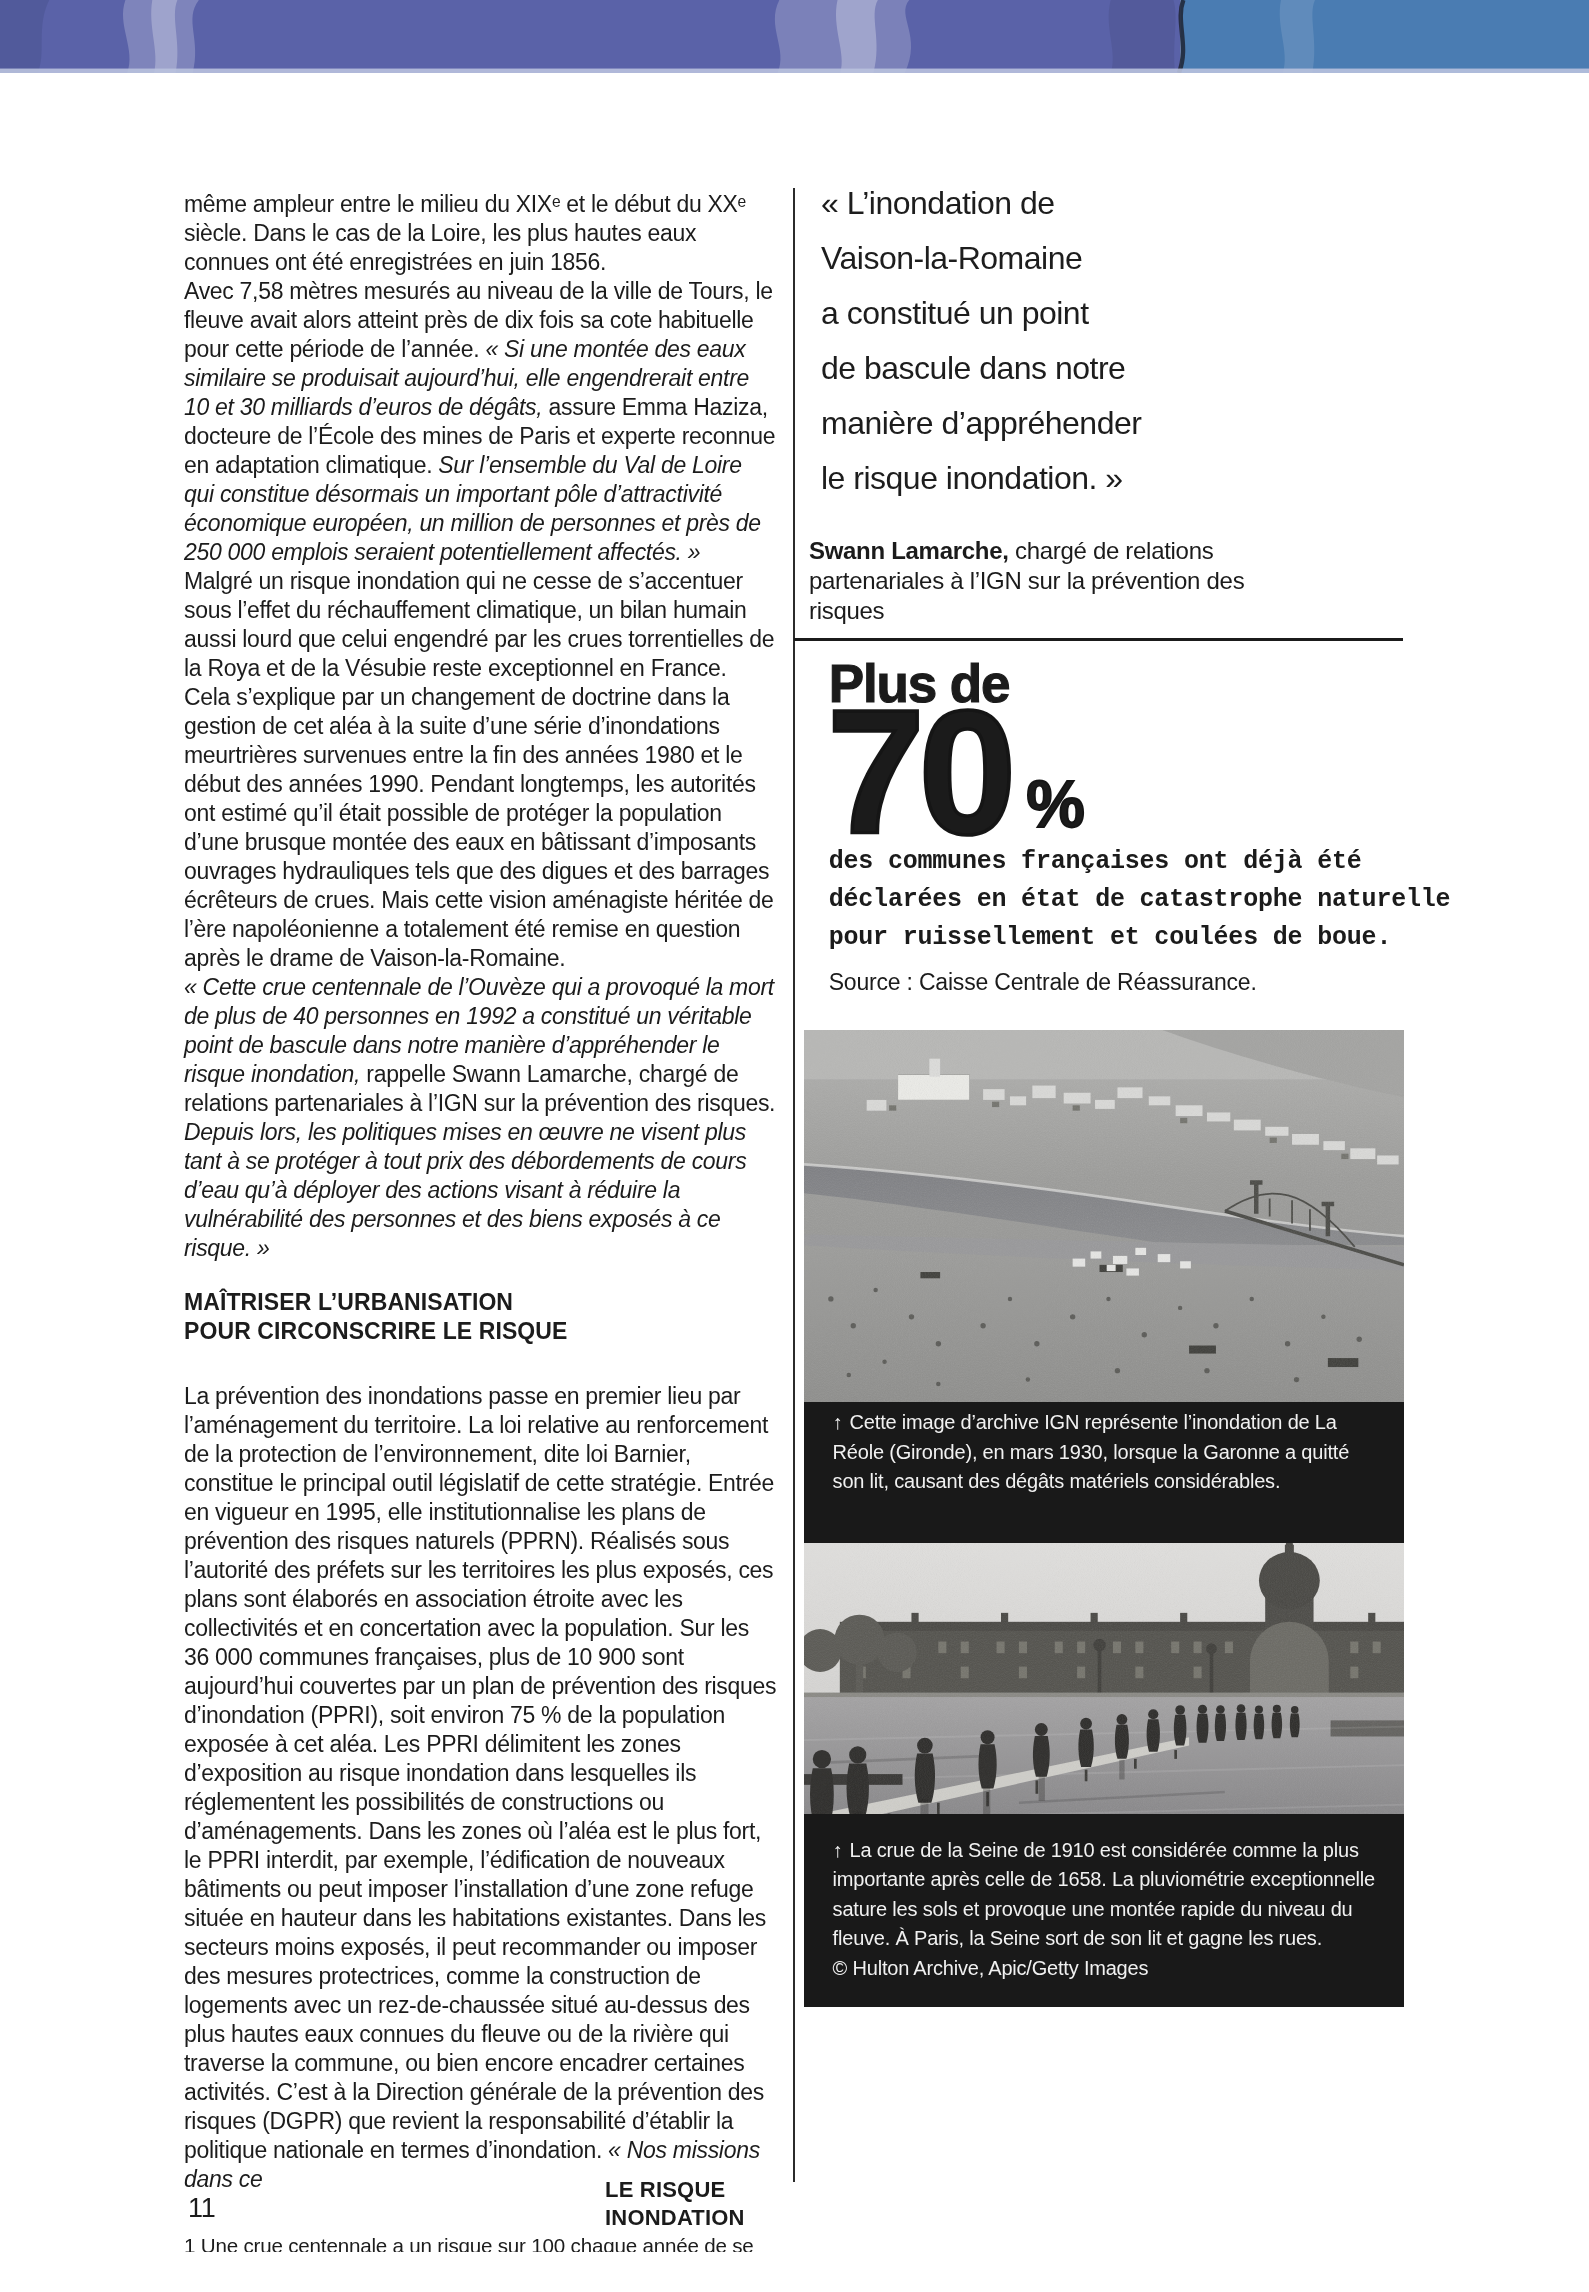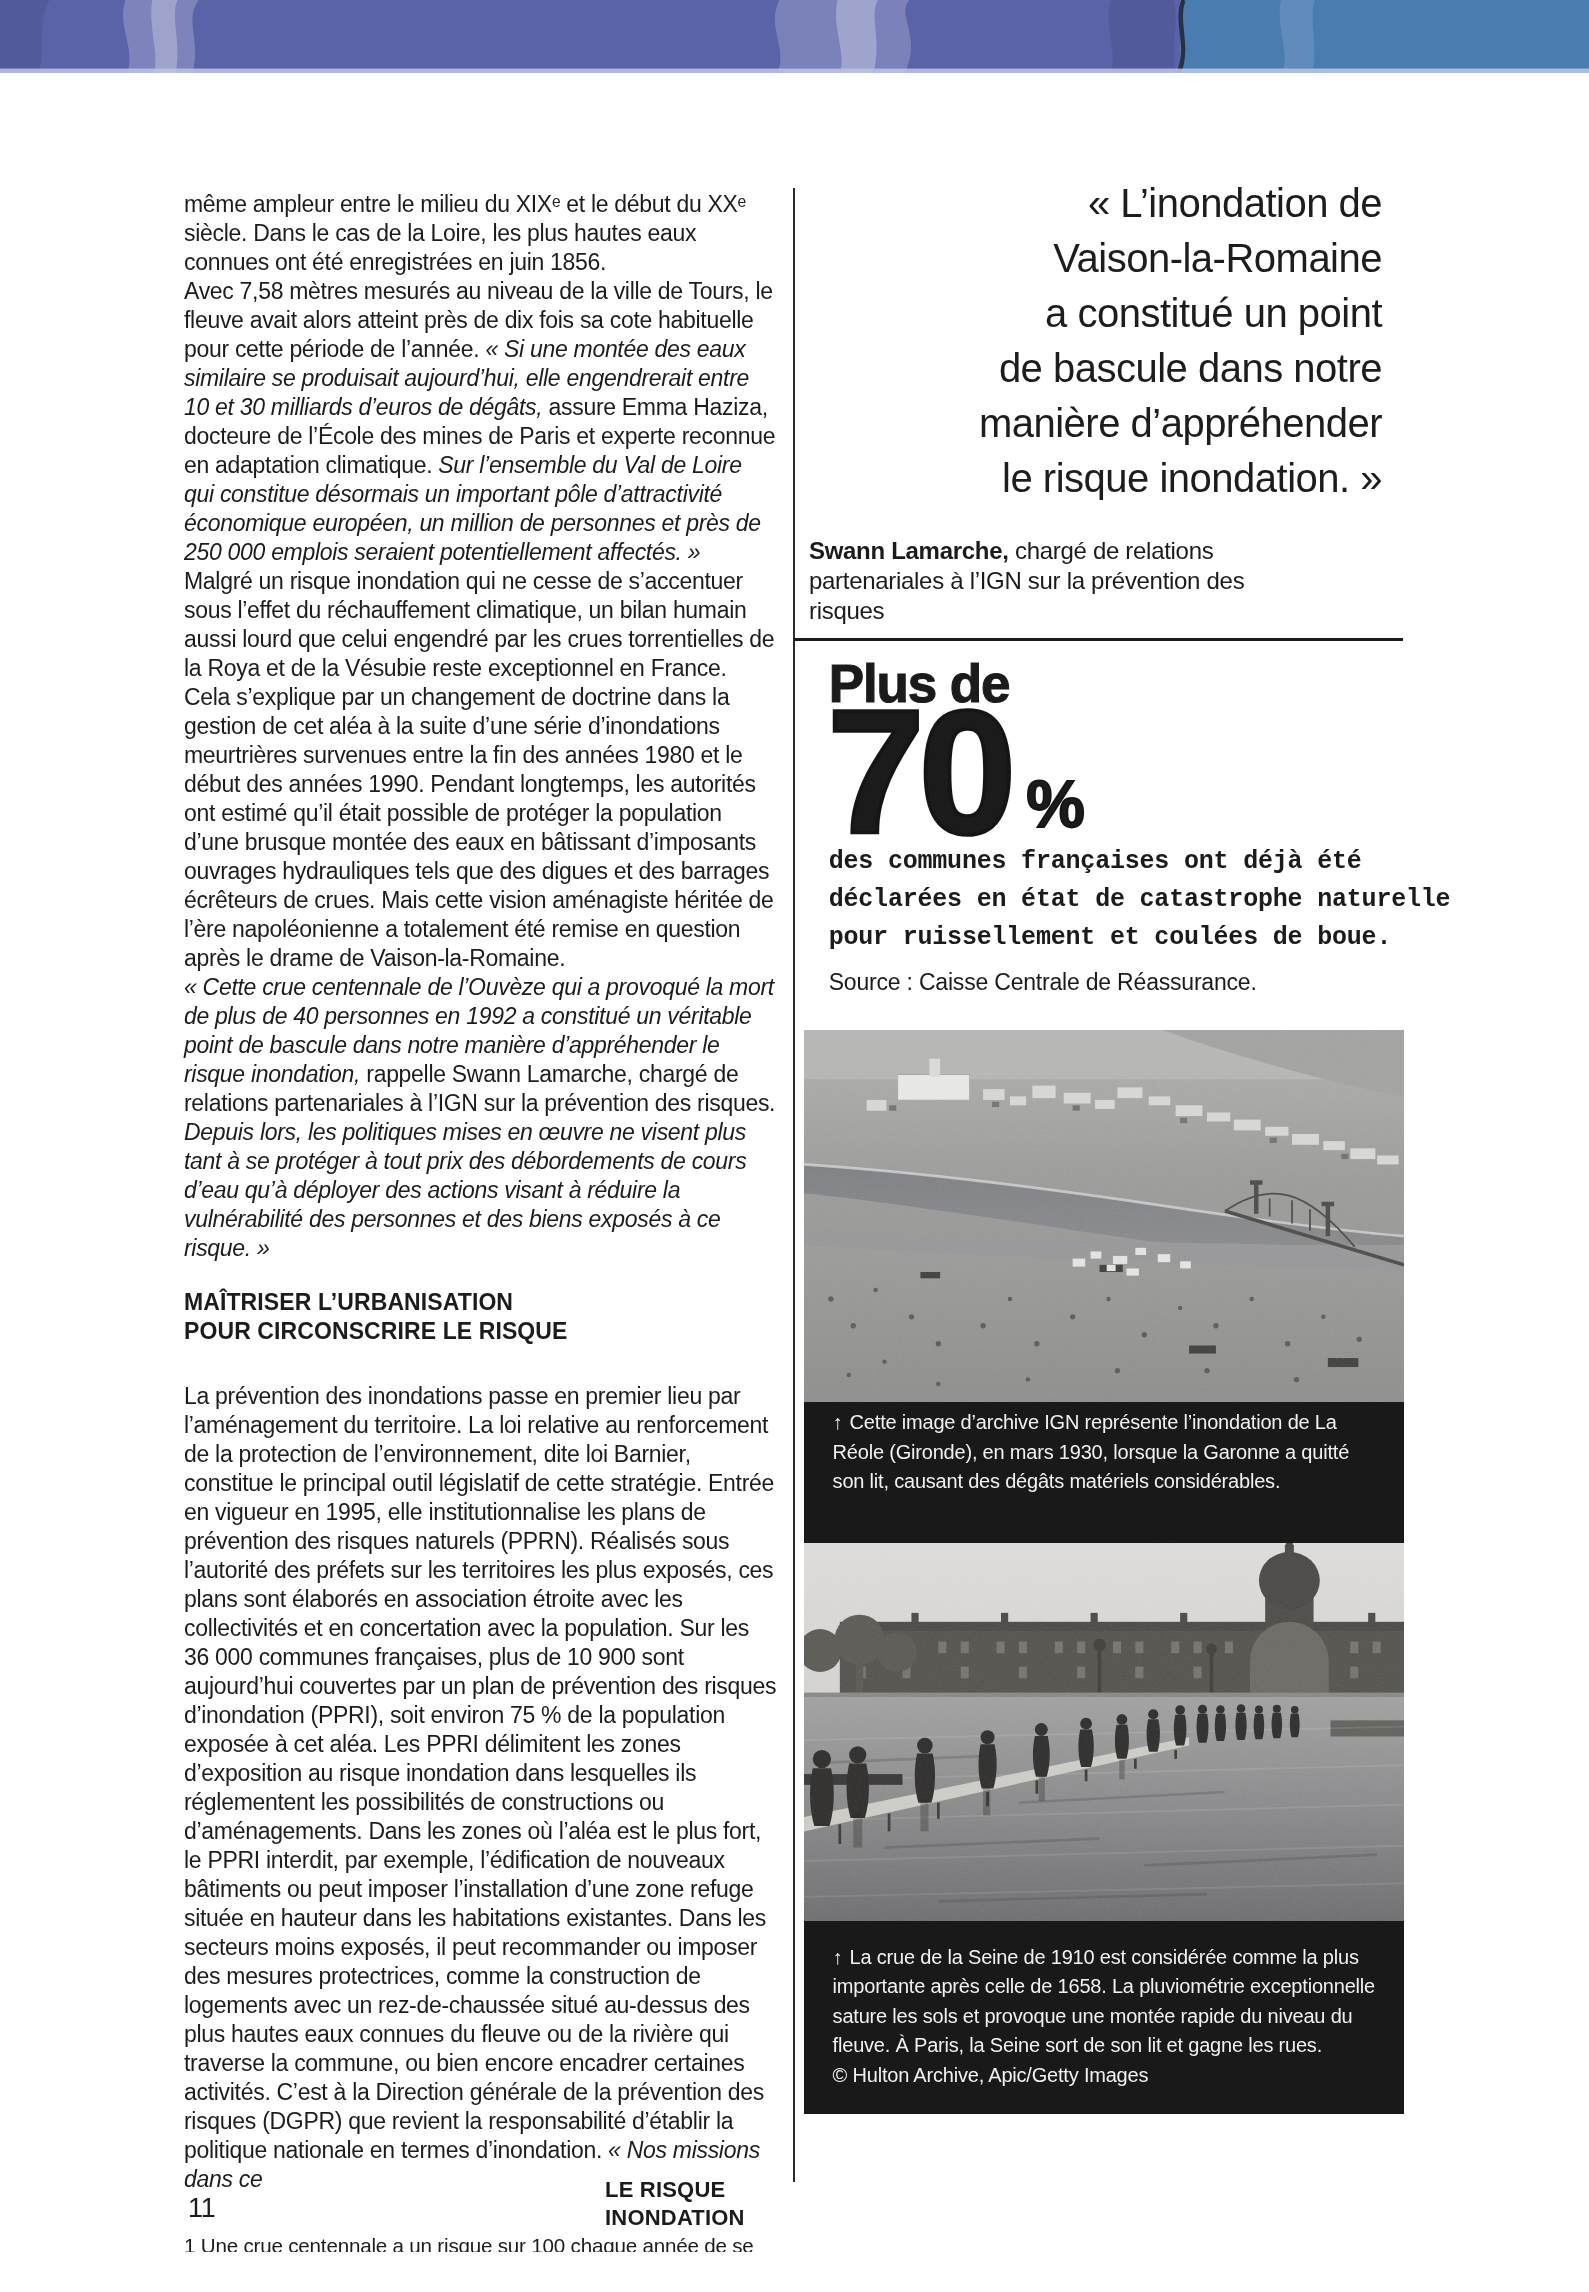--- a/index.html
+++ b/index.html
@@ -14,22 +14,22 @@
   .left-col{position:absolute;left:184px;top:190px;width:593px;
     font-size:23px;line-height:29px;letter-spacing:-0.3px;color:#1c1c1c;}
   .left-col p{margin:0;}
   .it{font-style:italic;}
   .section-heading{font-weight:700;font-size:23px;line-height:29px;letter-spacing:0.1px;margin:25px 0 36px 0;}
   .footnote{margin-top:34px;font-size:20.6px;line-height:36px;letter-spacing:-0.2px;}
   
   .divider{position:absolute;left:793px;top:188px;width:1.8px;height:1994px;background:#2b2b2b;}
   
   .right-col{position:absolute;left:809px;top:0;width:597px;height:2293px;}
-  .quote{position:absolute;top:176px;left:0;width:573px;
-    font-size:40px;line-height:55px;letter-spacing:-0.5px;color:#1d1d1d;text-align:right;}
+  .quote{position:absolute;top:176px;left:12px;width:573px;
+    font-size:32px;line-height:55px;letter-spacing:-0.5px;color:#1d1d1d;}
   .quote div{white-space:nowrap;}
   .attribution{position:absolute;top:536px;left:0;width:475px;font-size:24px;line-height:30px;letter-spacing:-0.3px;}
   .attribution b{font-weight:700;}
   .rule{position:absolute;top:638px;left:-15px;width:609px;height:2.7px;background:#1b1b1b;}
   .stat-prefix{position:absolute;top:653px;left:19.7px;font-size:53px;font-weight:700;letter-spacing:-1.1px;
     -webkit-text-stroke:1.1px #1b1b1b;}
   .stat-row{position:absolute;top:704px;left:18px;display:flex;align-items:flex-end;}
   .stat-value{font-size:176px;font-weight:700;line-height:0.78;letter-spacing:-6.3px;
     -webkit-text-stroke:3.6px #151515;}
   .stat-unit{font-size:66px;font-weight:700;line-height:1;margin-left:16px;margin-bottom:4.5px;
@@ -37,21 +37,21 @@
   .stat-desc{position:absolute;top:843px;left:19.7px;font-size:25px;font-weight:700;line-height:38px;letter-spacing:-0.2px;}
   .stat-desc div{white-space:nowrap;font-family:Liberation Mono, monospace;}
   .stat-source{position:absolute;top:969px;left:19.7px;font-size:23px;letter-spacing:-0.2px;}
   .photo{position:absolute;left:-5.4px;width:600px;overflow:hidden;background:#9a9a98;}
   .photo svg{display:block;width:100%;height:100%;}
   #photo1{top:1030px;height:372px;}
   #photo2{top:1543px;height:378px;}
   .caption{position:absolute;left:-5.4px;width:600px;background:#191919;color:#f1f1f1;
     font-size:20px;line-height:29.6px;letter-spacing:-0.2px;padding:21.5px 25px 0 29px;box-sizing:border-box;}
   #caption1{top:1402px;height:142px;padding-top:6px;}
-  #caption2{top:1921px;height:193px;}
+  #caption2{top:1814px;height:193px;}
   .arrow{display:inline-block;margin-right:7.2px;}
   
   .footer-page{position:absolute;left:188px;top:2193px;font-size:27px;letter-spacing:-0.3px;}
   .footer-title{position:absolute;left:605px;top:2176px;font-size:22px;font-weight:700;line-height:28px;letter-spacing:0.2px;}
 </style>
 </head>
 <body>
 
 <div class="page">
 

